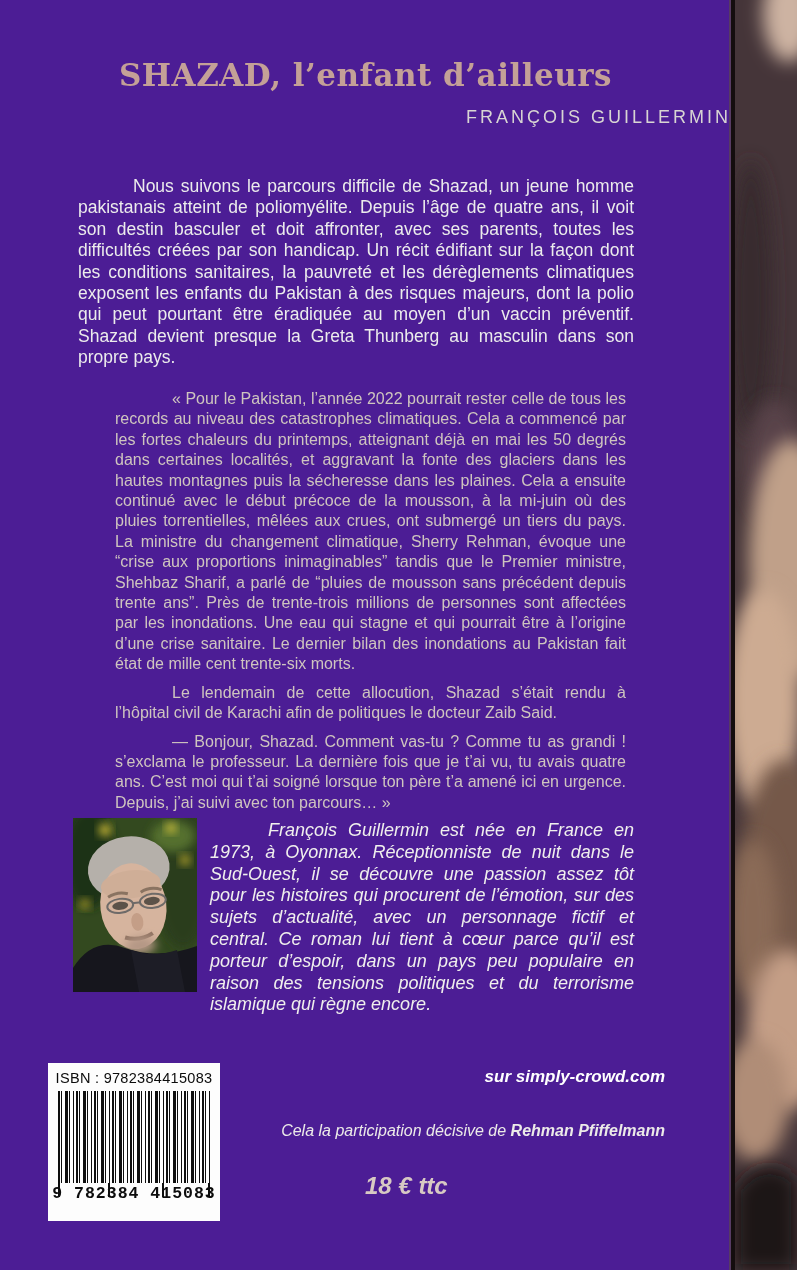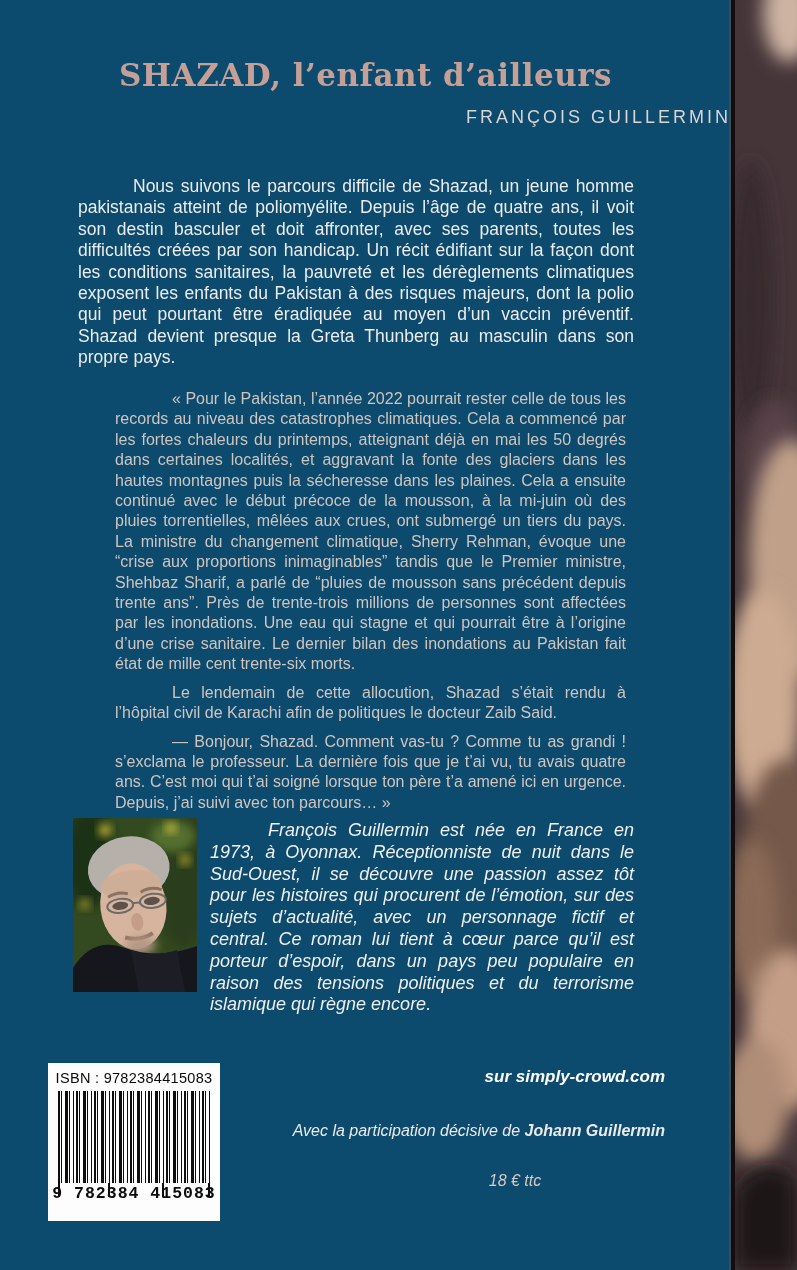--- a/index.html
+++ b/index.html
@@ -69,21 +69,21 @@
     position:absolute; top:1066px; right:132px; width:420px;
     text-align:right; font-weight:700; font-style:italic;
     font-size:17px; line-height:22px;
   }
   .participation {
     position:absolute; top:1122px; right:132px; width:460px;
     text-align:right; font-style:italic; font-size:16px;
   }
   .price {
     position:absolute; top:1172px; right:132px; width:300px;
-    text-align:center; font-weight:400; font-style:italic; font-size:16px;
+    text-align:left; font-weight:700; font-style:italic; font-size:24px;
   }
   .website {
     position:absolute; top:1194px; right:132px; width:420px;
     text-align:right; font-weight:700; font-style:italic; font-size:23px;
   }
   
   .spine-line {
     position:absolute; top:0; left:729px; width:2px; height:1270px;
     background:#5d4c48; opacity:.65;
   }
@@ -93,21 +93,21 @@
   }
   .art-strip {
     position:absolute; top:0; left:735px; width:62px; height:1270px;
     overflow:hidden;
   }
   .art-strip svg, .bio-photo svg { display:block; }
 </style>
 </head>
 <body>
 
-<div class="stage" style="background: #0c4a6e;">
+<div class="stage" style="background: #4c1d95;">
 
   <h1 class="title" style="color: rgb(196, 160, 151);">SHAZAD, l’enfant d’ailleurs</h1>
 
   <div class="author" style="color: rgb(216, 213, 211);">FRANÇOIS GUILLERMIN</div>
 
   <p class="synopsis" style="color: rgb(236, 236, 236);">Nous suivons le parcours difficile de Shazad, un jeune homme pakistanais atteint de poliomyélite. Depuis l’âge de quatre ans, il voit son destin basculer et doit affronter, avec ses parents, toutes les difficultés créées par son handicap. Un récit édifiant sur la façon dont les conditions sanitaires, la pauvreté et les dérèglements climatiques exposent les enfants du Pakistan à des risques majeurs, dont la polio qui peut pourtant être éradiquée au moyen d’un vaccin préventif. Shazad devient presque la Greta Thunberg au masculin dans son propre pays.</p>
 
   <div class="excerpt" style="color: rgb(207, 197, 191);">
     <p>« Pour le Pakistan, l’année 2022 pourrait rester celle de tous les records au niveau des catastrophes climatiques. Cela a commencé par les fortes chaleurs du printemps, atteignant déjà en mai les 50 degrés dans certaines localités, et aggravant la fonte des glaciers dans les hautes montagnes puis la sécheresse dans les plaines. Cela a ensuite continué avec le début précoce de la mousson, à la mi-juin où des pluies torrentielles, mêlées aux crues, ont submergé un tiers du pays. La ministre du changement climatique, Sherry Rehman, évoque une “crise aux proportions inimaginables” tandis que le Premier ministre, Shehbaz Sharif, a parlé de “pluies de mousson sans précédent depuis trente ans”. Près de trente-trois millions de personnes sont affectées par les inondations. Une eau qui stagne et qui pourrait être à l’origine d’une crise sanitaire. Le dernier bilan des inondations au Pakistan fait état de mille cent trente-six morts.</p>
     <p>Le lendemain de cette allocution, Shazad s’était rendu à l’hôpital civil de Karachi afin de politiques le docteur Zaib Said.</p>
@@ -160,21 +160,21 @@
       <div class="guard g4"></div>
     </div>
     <div class="digits">9 782384 415083</div>
   </div>
 
   <div class="promo" style="color: rgb(255, 255, 255);">
     <div>sur simply-crowd.com</div>
   </div>
 
   <div class="participation" style="color: rgb(236, 234, 232);">
-    <span>Avec la participation décisive de </span><b>Johann Guillermin</b>
+    <span>Cela la participation décisive de </span><b>Rehman Pfiffelmann</b>
   </div>
 
   <div class="price" style="color: rgb(216, 201, 195);">18 € ttc</div>
 
 
   <div class="spine-line"></div>
   <div class="spine-gap"></div>
 
   <div class="art-strip">
     <svg width="62" height="1270" viewBox="0 0 62 1270" xmlns="http://www.w3.org/2000/svg">

